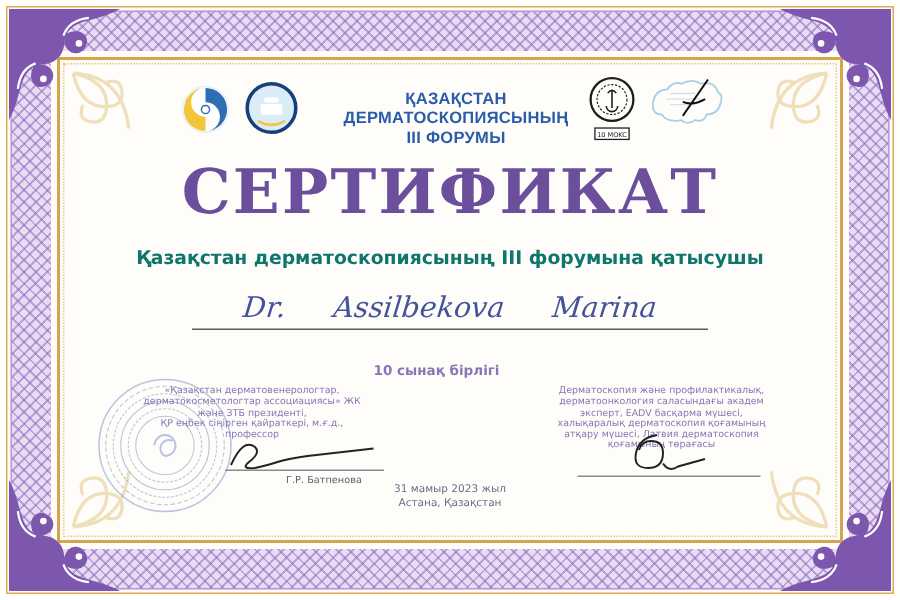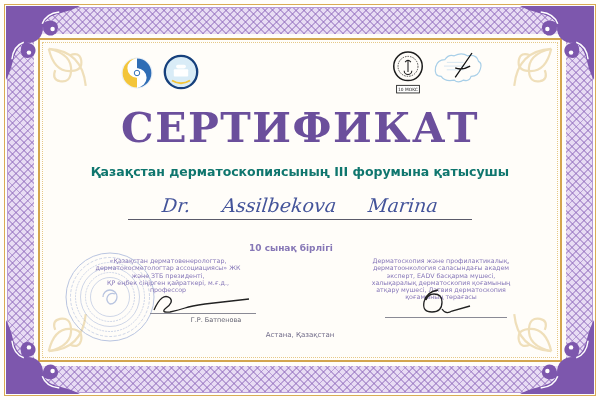--- a/index.html
+++ b/index.html
@@ -143,20 +143,24 @@
     <circle cx="20" cy="20" r="3.4" fill="none" stroke="#2f6db5" stroke-width="1.2"></circle>
   </svg>
 
   <svg class="logo" style="left:163px;top:54px;width:36px;height:36px;" viewBox="0 0 40 40">
     <circle cx="20" cy="20" r="18" fill="#d9ecf7" stroke="#16407c" stroke-width="2.6"></circle>
     <rect x="12" y="17" width="16" height="8" rx="1" fill="#fff"></rect>
     <rect x="14.5" y="12" width="11" height="4" rx="2" fill="#fff"></rect>
     <path d="M10 29.5 q10 6 20 0" stroke="#f3c53a" stroke-width="2" fill="none"></path>
   </svg>
 
+  <div class="forum-title">
+    <div>ҚАЗАҚСТАН ДЕРМАТОСКОПИЯСЫНЫҢ</div>
+    <div>III ФОРУМЫ</div>
+  </div>
 
   <svg class="logo" style="left:389px;top:48px;width:38px;height:50px;" viewBox="0 0 40 52">
     <circle cx="20" cy="19" r="15" fill="none" stroke="#1d1d1d" stroke-width="1.6"></circle>
     <circle cx="20" cy="19" r="10.5" fill="none" stroke="#1d1d1d" stroke-width=".8" stroke-dasharray="1.6 1.1"></circle>
     <path d="M20 12 v13 M17 14.5 q3 -4 6 0 M16 23.5 a4 4 0 1 0 8 0" stroke="#1d1d1d" stroke-width="1.1" fill="none"></path>
     <rect x="8" y="39" width="24" height="8" fill="#fff" stroke="#1d1d1d" stroke-width=".9"></rect>
     <text x="20" y="45" font-size="4.6" text-anchor="middle" fill="#1d1d1d">10 MOKC</text>
   </svg>
 
   <svg class="logo" style="left:430px;top:48px;width:56px;height:38px;" viewBox="0 0 60 40">
@@ -206,15 +210,16 @@
     <div>халықаралық дерматоскопия қоғамының</div>
     <div>атқару мүшесі, Латвия дерматоскопия</div>
     <div>қоғамының төрағасы</div>
   </div>
 
   <svg class="sig-svg" style="left:408px;top:286px;width:70px;height:32px;" viewBox="0 0 70 32">
     <path d="M30 4 q-12 2 -14 12 q-2 10 8 10 q10 0 10 -10 q0 -8 -8 -8 q-6 0 -8 6 M34 23 q4 6 10 2 l18 -5" stroke="#222" stroke-width="1.3" fill="none"></path>
   </svg>
   <div class="sig-line" style="left:385px;top:317px;width:122px;"></div>
 
+  <div class="footer-date">31 мамыр 2023 жыл</div>
   <div class="footer-place">Астана, Қазақстан</div>
 
 </div>
 
 </body></html>

